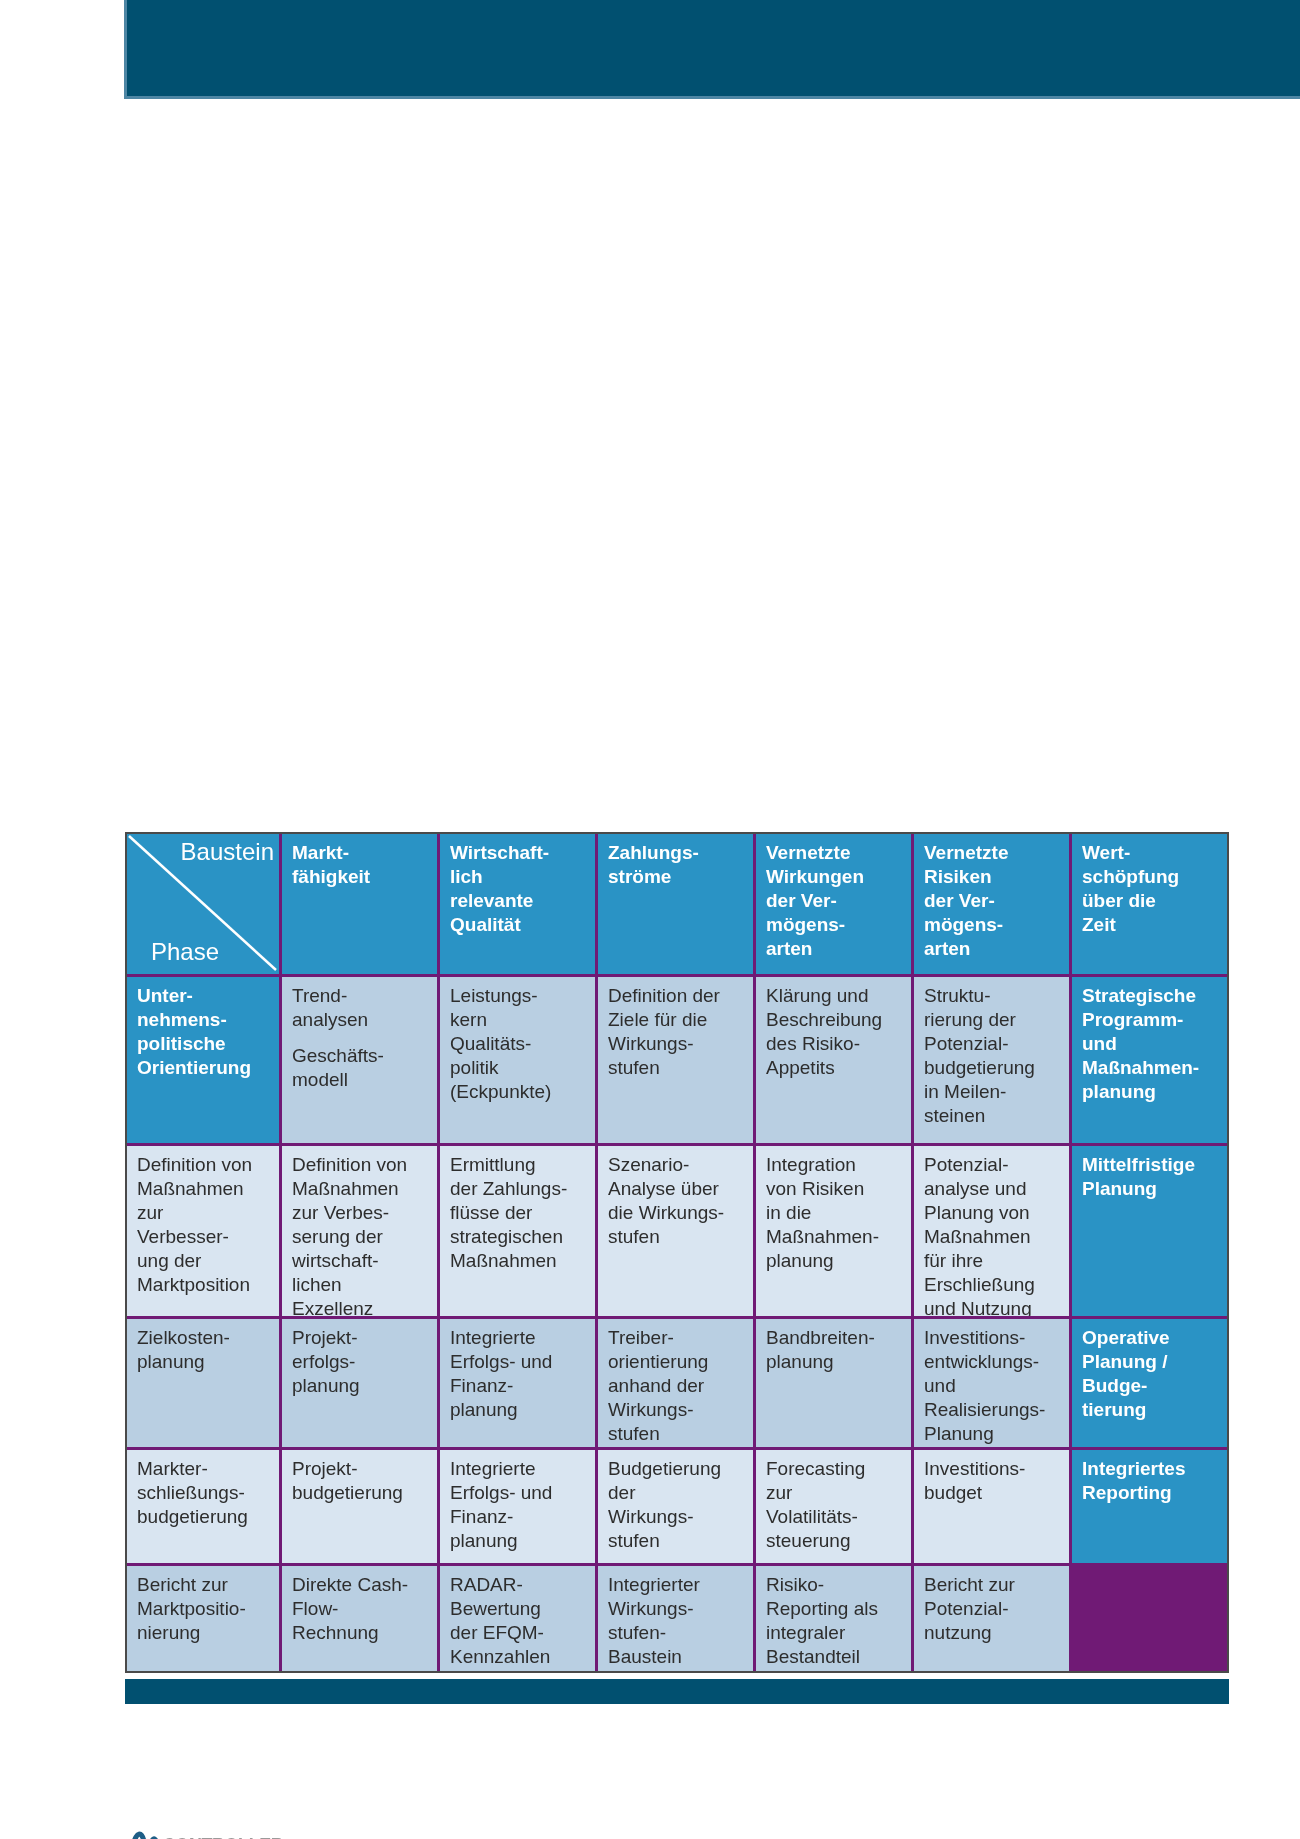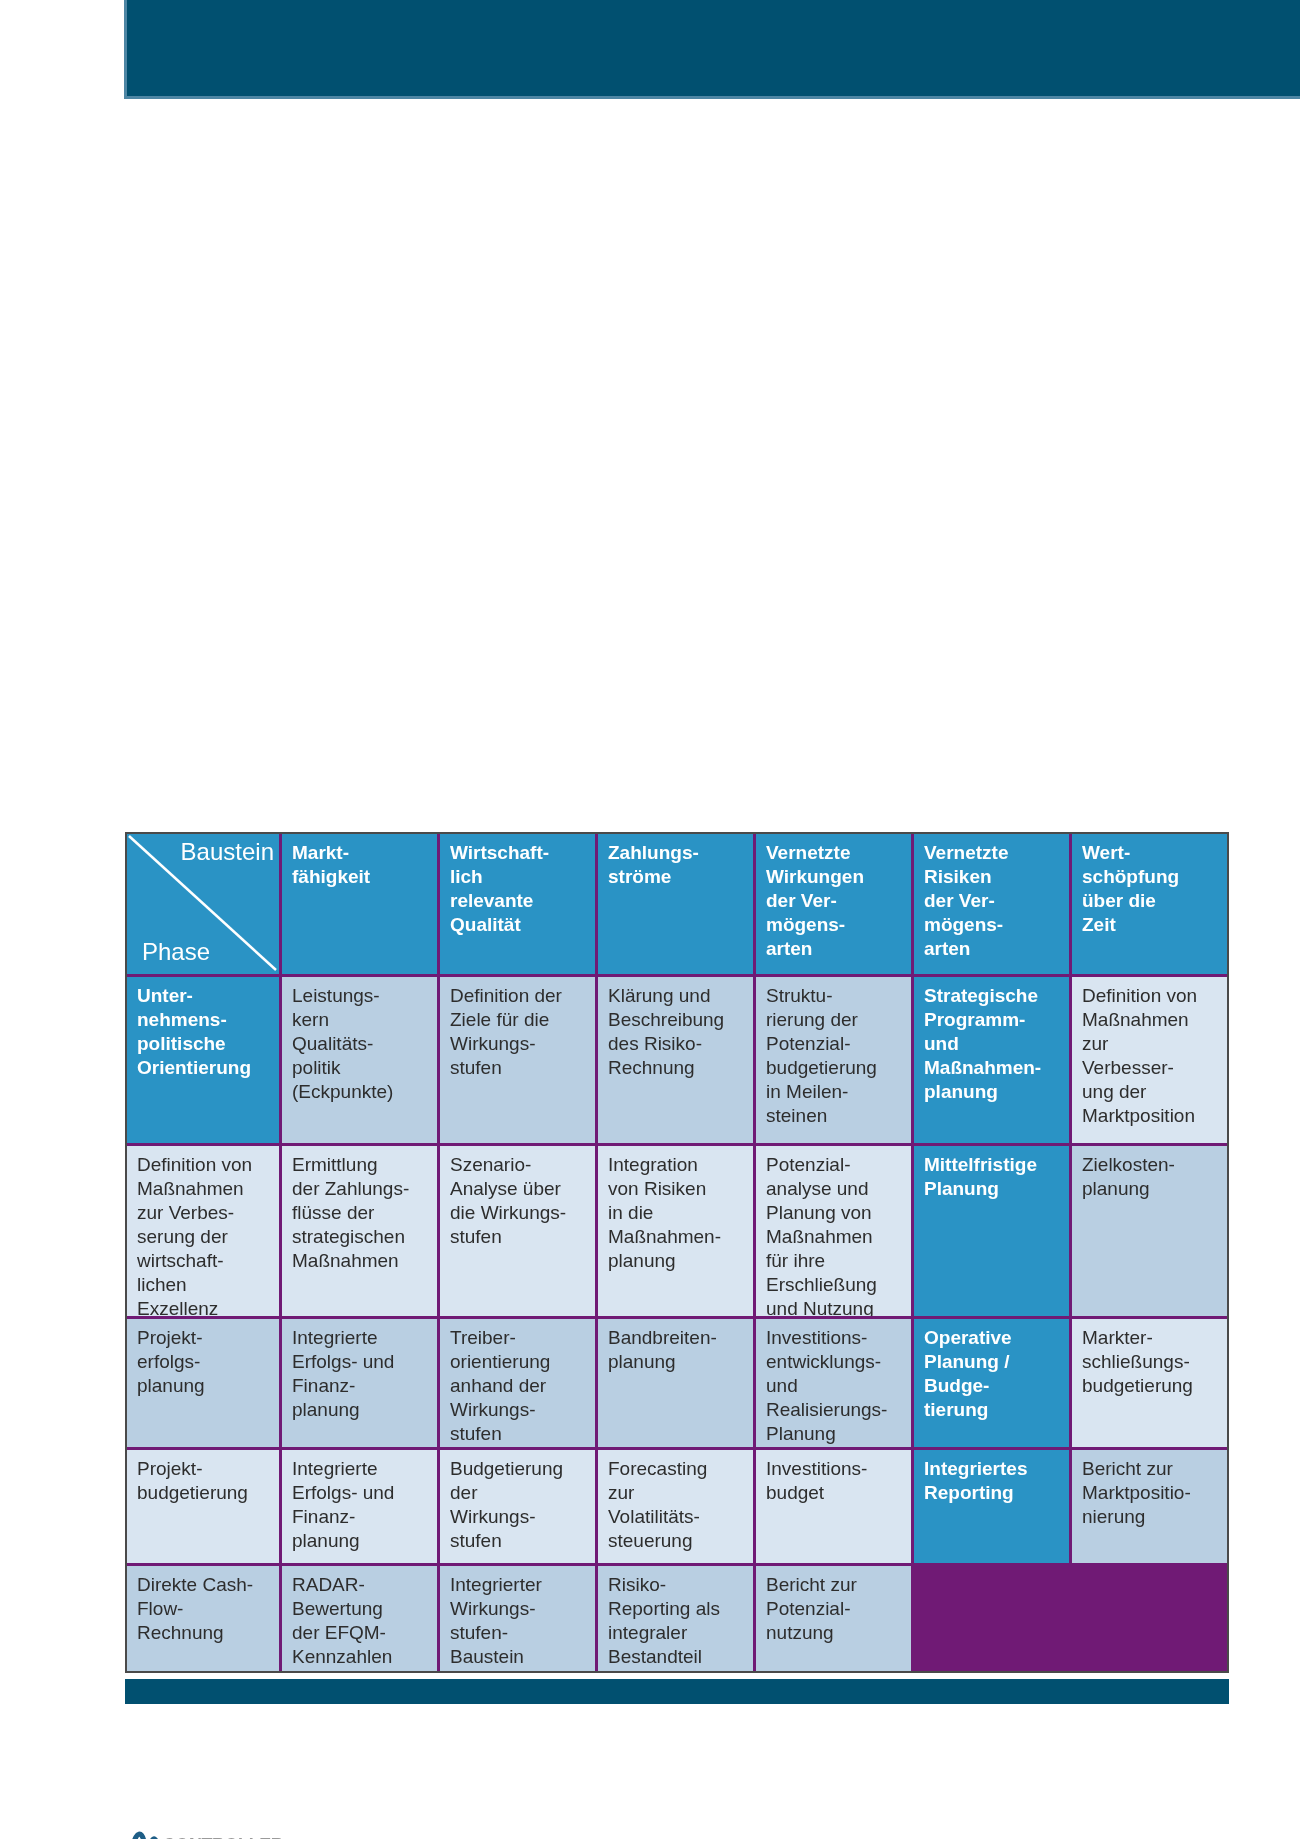--- a/index.html
+++ b/index.html
@@ -43,21 +43,21 @@
   .cell.h{background:#2a93c5;color:#ffffff;font-weight:bold;}
   .cell.medium{background:#b9cfe2;}
   .cell.light{background:#d9e5f1;}
   .corner{position:relative;padding:0;}
   .corner svg{position:absolute;left:0;top:0;}
   .corner .tl{
     position:absolute;top:6px;right:5px;
     font-size:24px;font-weight:normal;color:#ffffff;white-space:nowrap;
   }
   .corner .bl{
-    position:absolute;bottom:10px;left:15px;
+    position:absolute;bottom:10px;left:24px;
     font-size:24px;font-weight:normal;color:#ffffff;white-space:nowrap;
   }
   .para{margin:0;}
   .para + .para{margin-top:12px;}
 
   
   .bottombar{
     position:absolute;left:125px;top:1679px;width:1104px;height:25px;
     background:#015070;
   }
@@ -95,33 +95,36 @@
 mögens-
 arten</div>
       <div class="cell h">Wert-
 schöpfung
 über die
 Zeit</div>
       <div class="cell h">Unter-
 nehmens-
 politische
 Orientierung</div>
+      <div class="cell medium"><div class="para">Trend-
+analysen</div><div class="para">Geschäfts-
+modell</div></div>
       <div class="cell medium">Leistungs-
 kern
 Qualitäts-
 politik
 (Eckpunkte)</div>
       <div class="cell medium">Definition der
 Ziele für die
 Wirkungs-
 stufen</div>
       <div class="cell medium">Klärung und
 Beschreibung
 des Risiko-
-Rechnung</div>
+Appetits</div>
       <div class="cell medium">Struktu-
 rierung der
 Potenzial-
 budgetierung
 in Meilen-
 steinen</div>
       <div class="cell h">Strategische
 Programm-
 und
 Maßnahmen-

